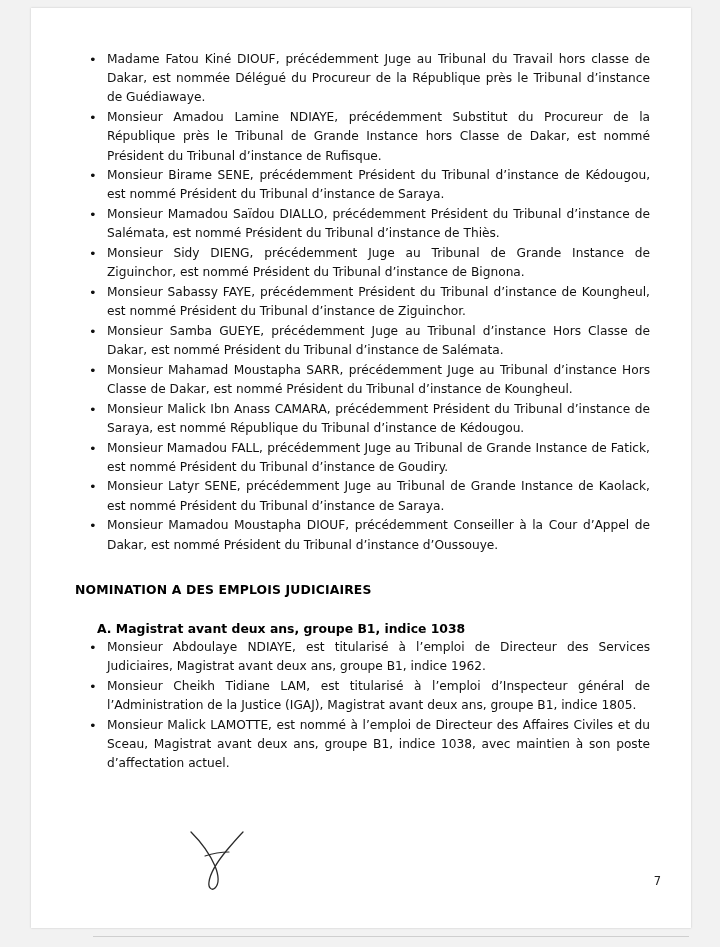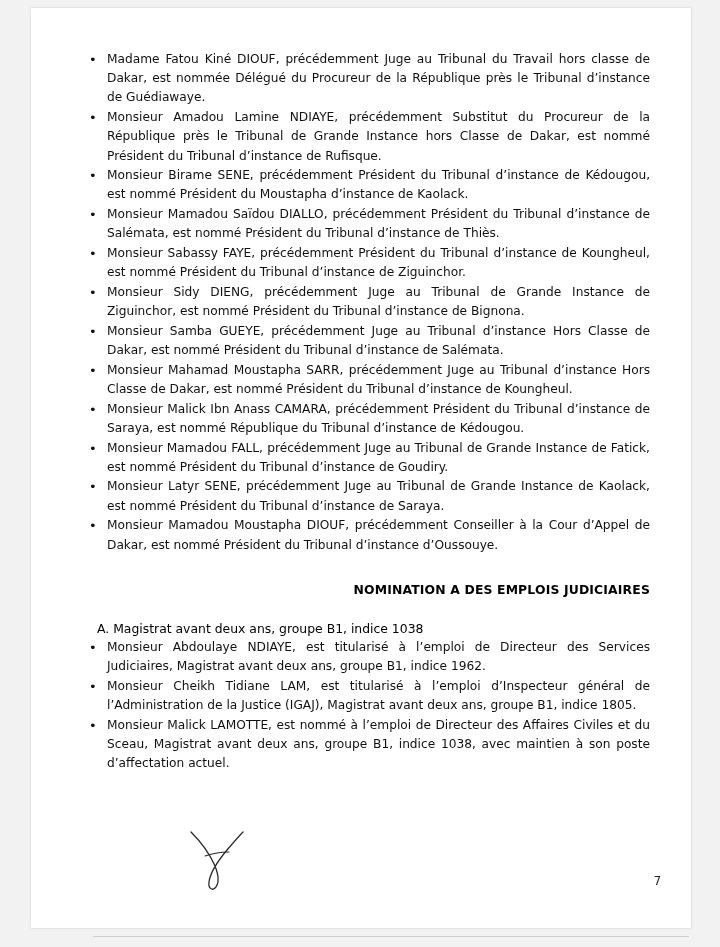--- a/index.html
+++ b/index.html
@@ -61,30 +61,30 @@
   ul.bullets > li::before {
     content: "\2022";
     position: absolute;
     left: 14px;
     top: 0;
     font-size: 13px;
     line-height: 19.2px;
     color: #111;
   }
   .heading-center {
-    text-align: right;
+    text-align: left;
     font-weight: bold;
     font-size: 12.4px;
     letter-spacing: 0.15px;
     margin-top: 27px;
     margin-bottom: 24px;
     color: #000;
   }
   .sub-heading {
-    font-weight: normal;
+    font-weight: bold;
     font-size: 12.4px;
     margin: 0 0 2px 0;
     padding-left: 22px;
     color: #000;
   }
   .signature {
     position: absolute;
     left: 148px;
     top: 818px;
     width: 80px;
@@ -122,24 +122,24 @@
   <div class="top-edge"></div>
 
   <div class="page">
     <div class="page-inner">
 
       <div class="content">
 
         <ul class="bullets">
           <li>Madame Fatou Kiné DIOUF, précédemment Juge au Tribunal du Travail hors classe de Dakar, est nommée Délégué du Procureur de la République près le Tribunal d’instance de Guédiawaye.</li>
           <li>Monsieur Amadou Lamine NDIAYE, précédemment Substitut du Procureur de la République près le Tribunal de Grande Instance hors Classe de Dakar, est nommé Président du Tribunal d’instance de Rufisque.</li>
-          <li>Monsieur Birame SENE, précédemment Président du Tribunal d’instance de Kédougou, est nommé Président du Moustapha d’instance de Kaolack.</li>
+          <li>Monsieur Birame SENE, précédemment Président du Tribunal d’instance de Kédougou, est nommé Président du Tribunal d’instance de Saraya.</li>
           <li>Monsieur Mamadou Saïdou DIALLO, précédemment Président du Tribunal d’instance de Salémata, est nommé Président du Tribunal d’instance de Thiès.</li>
+          <li>Monsieur Sidy DIENG, précédemment Juge au Tribunal de Grande Instance de Ziguinchor, est nommé Président du Tribunal d’instance de Bignona.</li>
           <li>Monsieur Sabassy FAYE, précédemment Président du Tribunal d’instance de Koungheul, est nommé Président du Tribunal d’instance de Ziguinchor.</li>
-          <li>Monsieur Sidy DIENG, précédemment Juge au Tribunal de Grande Instance de Ziguinchor, est nommé Président du Tribunal d’instance de Bignona.</li>
           <li>Monsieur Samba GUEYE, précédemment Juge au Tribunal d’instance Hors Classe de Dakar, est nommé Président du Tribunal d’instance de Salémata.</li>
           <li>Monsieur Mahamad Moustapha SARR, précédemment Juge au Tribunal d’instance Hors Classe de Dakar, est nommé Président du Tribunal d’instance de Koungheul.</li>
           <li>Monsieur Malick Ibn Anass CAMARA, précédemment Président du Tribunal d’instance de Saraya, est nommé République du Tribunal d’instance de Kédougou.</li>
           <li>Monsieur Mamadou FALL, précédemment Juge au Tribunal de Grande Instance de Fatick, est nommé Président du Tribunal d’instance de Goudiry.</li>
           <li>Monsieur Latyr SENE, précédemment Juge au Tribunal de Grande Instance de Kaolack, est nommé Président du Tribunal d’instance de Saraya.</li>
           <li>Monsieur Mamadou Moustapha DIOUF, précédemment Conseiller à la Cour d’Appel de Dakar, est nommé Président du Tribunal d’instance d’Oussouye.</li>
         </ul>
 
         <div class="heading-center">NOMINATION A DES EMPLOIS JUDICIAIRES</div>
 

